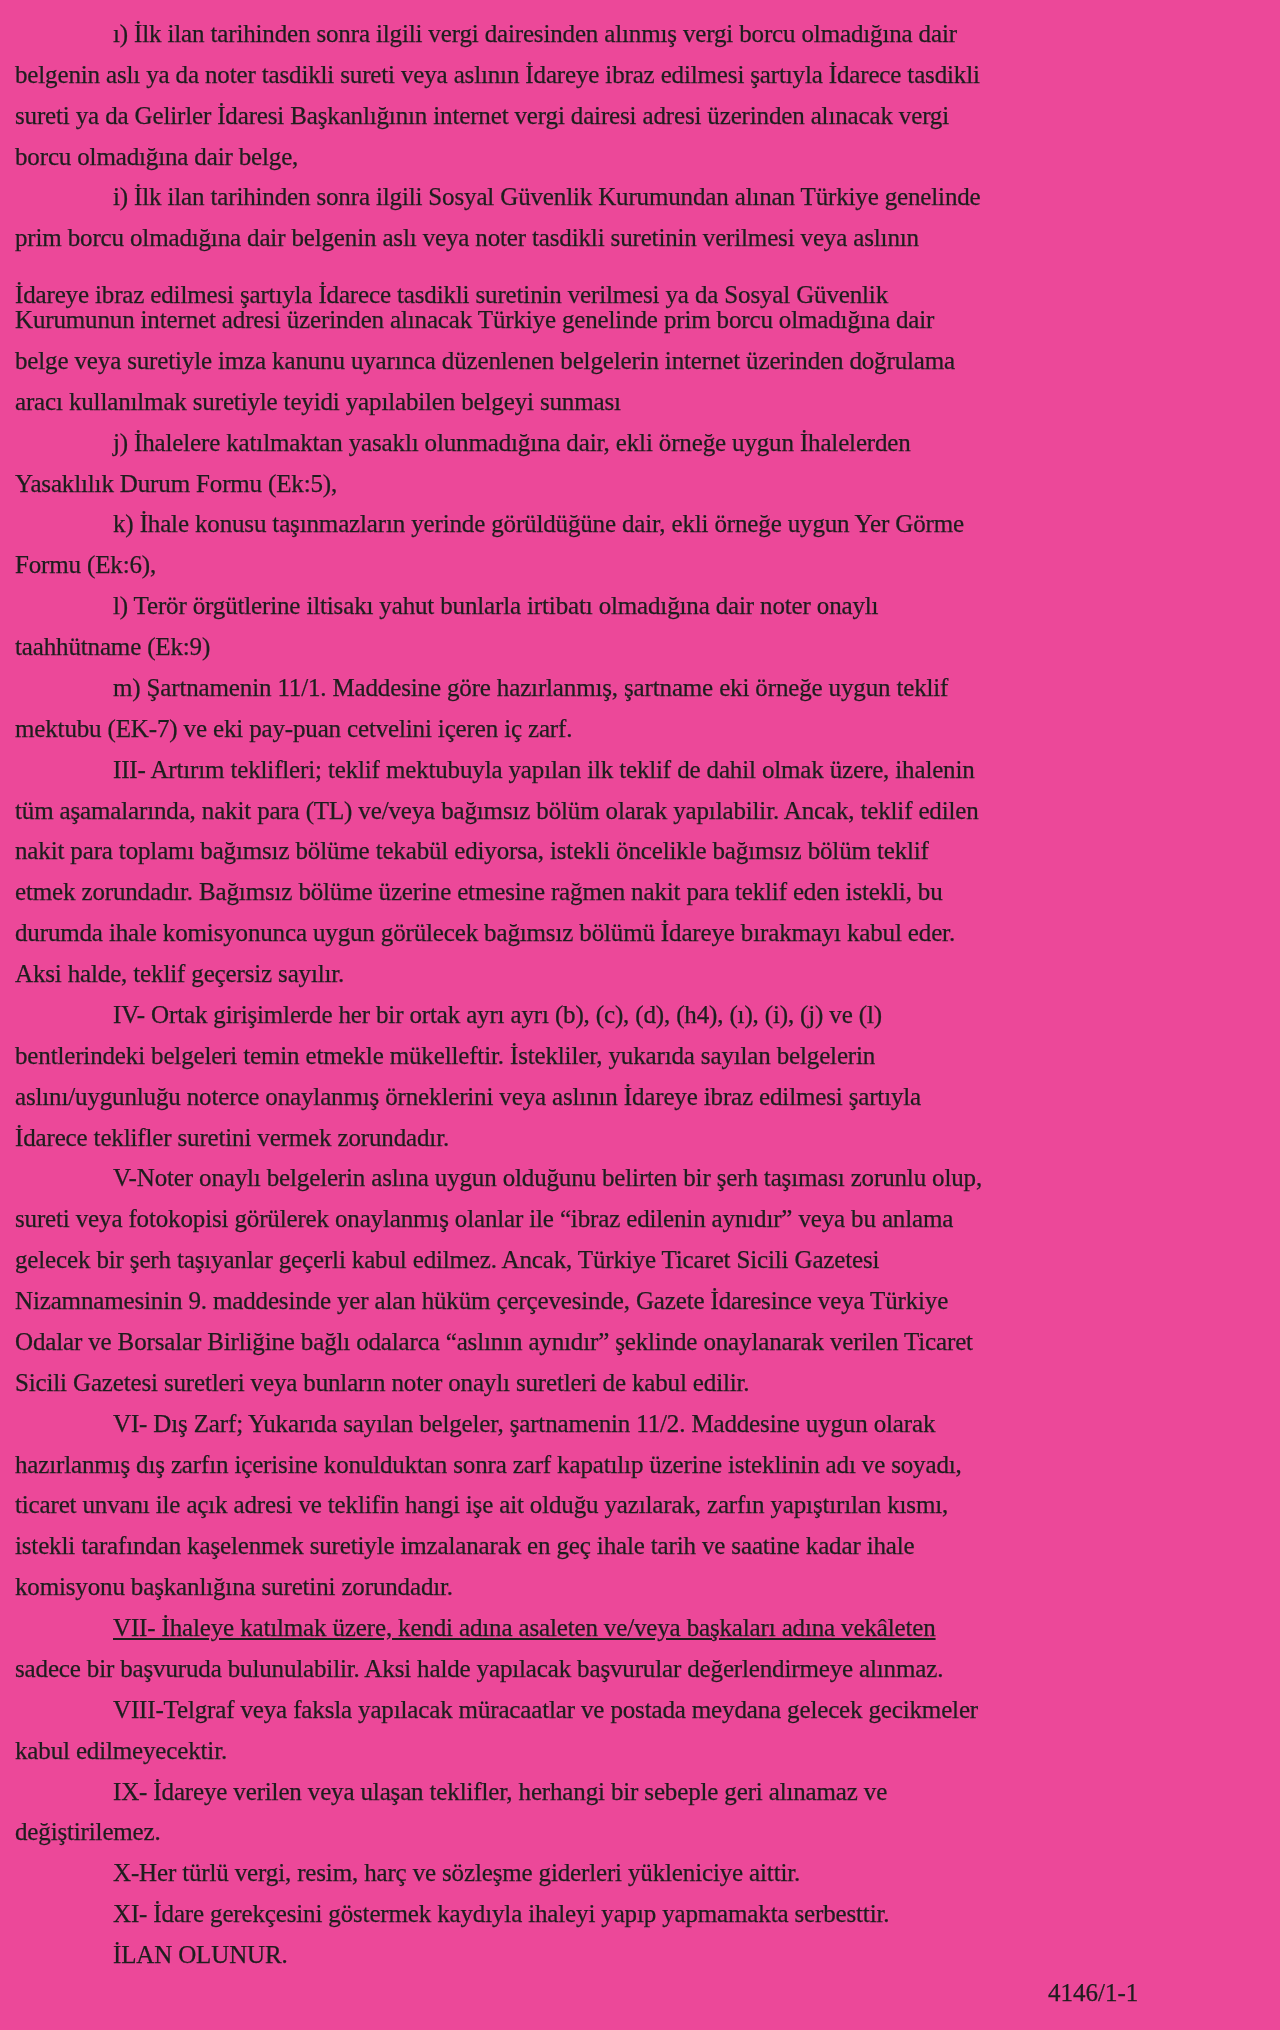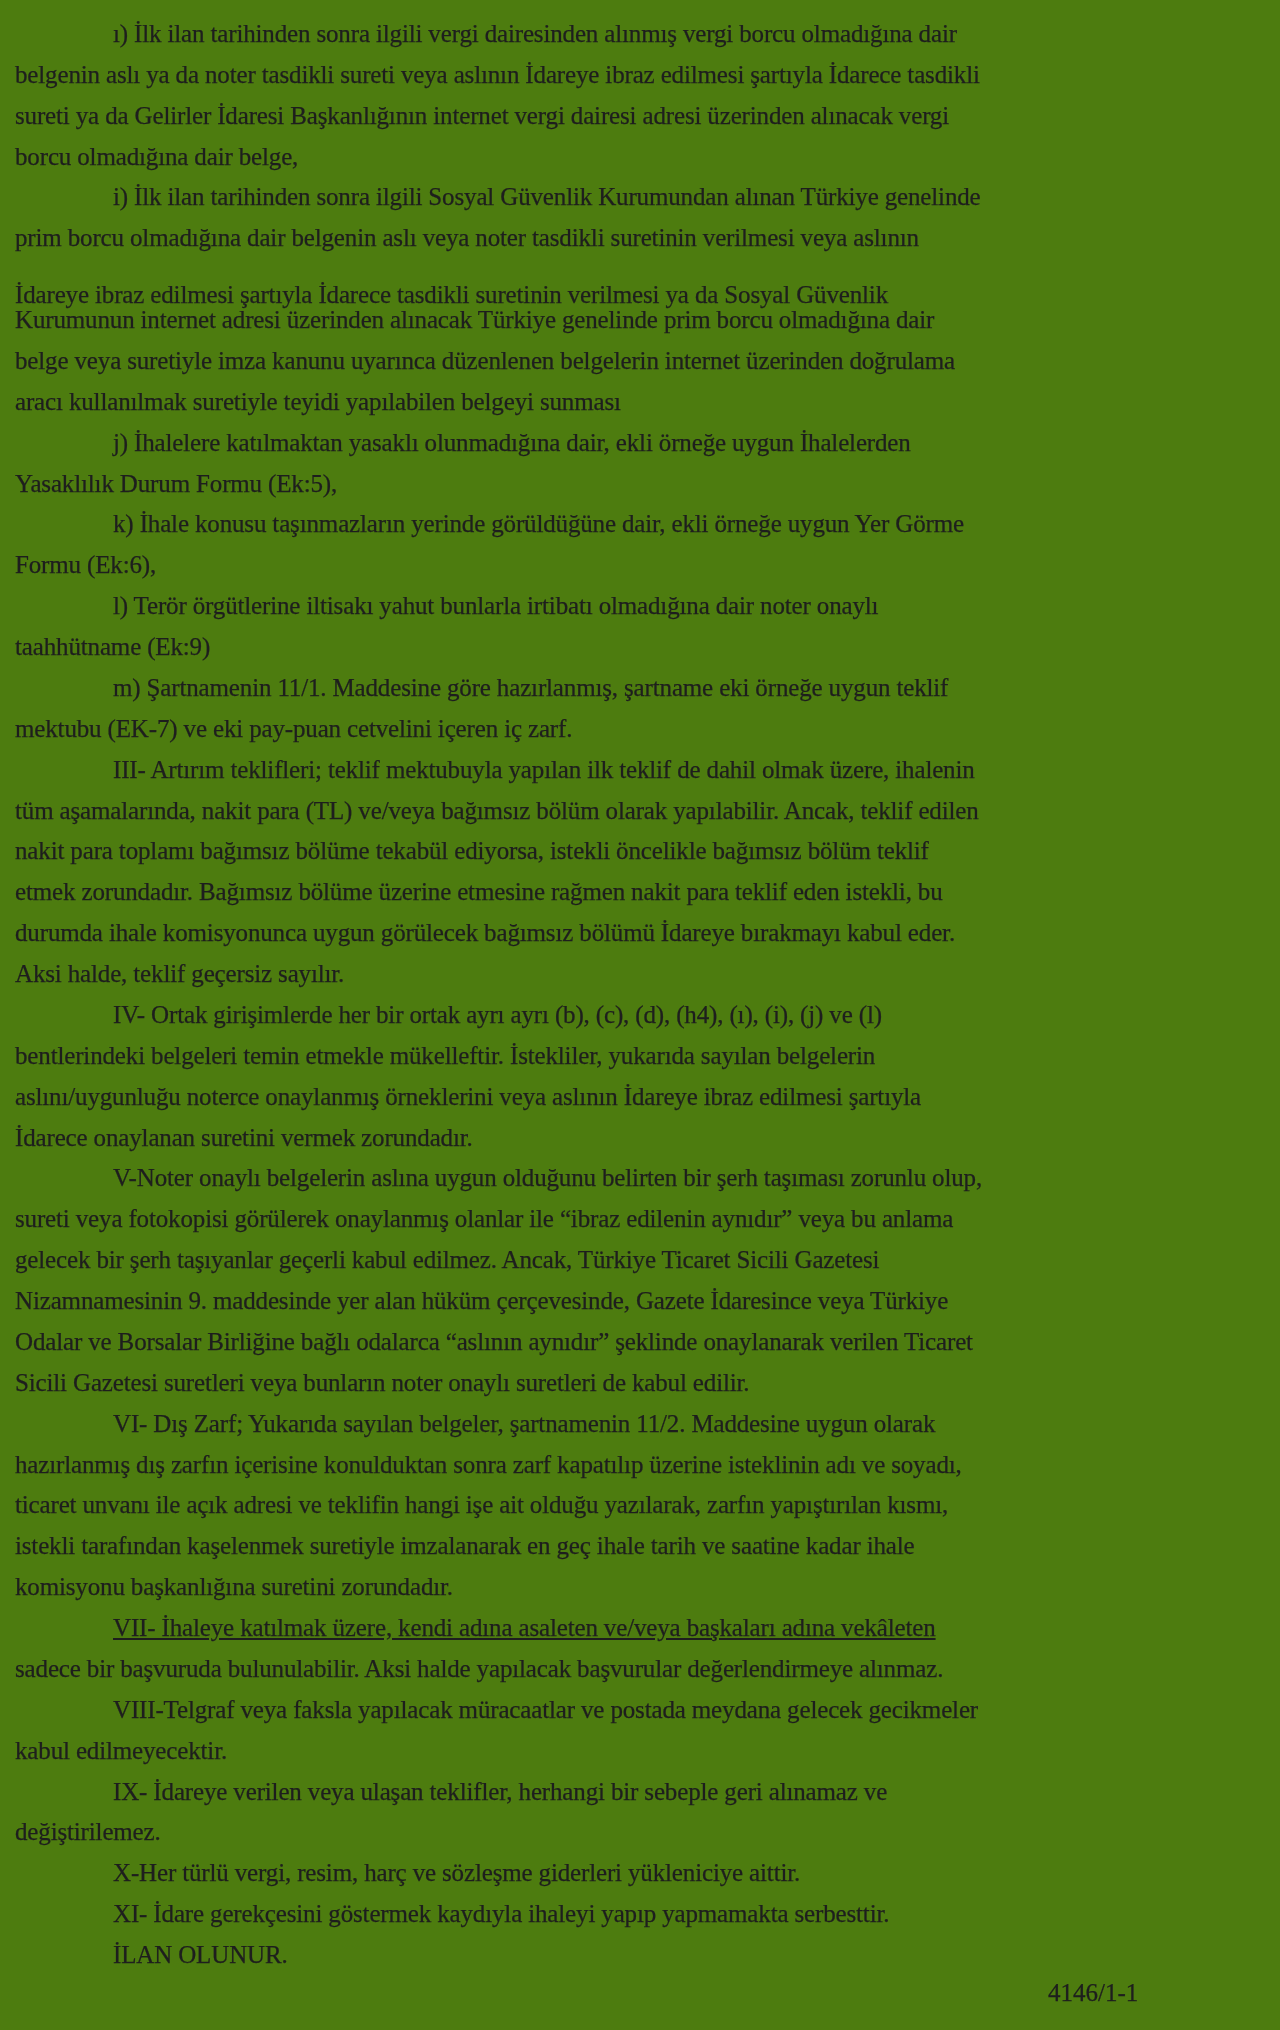--- a/index.html
+++ b/index.html
@@ -12,21 +12,21 @@
       height: 2030px;
       position: relative;
       overflow: hidden;
     }
     #doc {
       position: absolute;
       left: 0;
       top: 0;
       width: 1280px;
       height: 2030px;
-      background: #4d7c0f;
+      background: #ec4899;
     }
     .line {
       position: absolute;
       left: 15px;
       width: 1252px;
       font-family: "Liberation Serif", "DejaVu Serif", serif;
       font-size: 25px;
       line-height: 30px;
       height: 30px;
       color: #1e1e1e;
@@ -95,21 +95,21 @@
         <div class="line" style="top: 796px; word-spacing: 0px; text-align: left; text-align-last: left;">tüm aşamalarında, nakit para (TL) ve/veya bağımsız bölüm olarak yapılabilir. Ancak, teklif edilen</div>
         <div class="line" style="top: 836px; word-spacing: 0px; text-align: right; text-align-last: left;">nakit para toplamı bağımsız bölüme tekabül ediyorsa, istekli öncelikle bağımsız bölüm teklif</div>
         <div class="line" style="top: 877px; word-spacing: 0px; text-align: left; text-align-last: left;">etmek zorundadır. Bağımsız bölüme üzerine etmesine rağmen nakit para teklif eden istekli, bu</div>
         <div class="line" style="top: 918px; word-spacing: 0px; text-align: left; text-align-last: left;">durumda ihale komisyonunca uygun görülecek bağımsız bölümü İdareye bırakmayı kabul eder.</div>
         <div class="line last" style="top: 959px;">Aksi halde, teklif geçersiz sayılır.</div>
       </div>
       <div>
         <div class="line first" style="top: 1000px; word-spacing: 0px; text-align: left; text-align-last: left;">IV- Ortak girişimlerde her bir ortak ayrı ayrı (b), (c), (d), (h4), (ı), (i), (j) ve (l)</div>
         <div class="line" style="top: 1041px; word-spacing: 0px; text-align: left; text-align-last: left;">bentlerindeki belgeleri temin etmekle mükelleftir. İstekliler, yukarıda sayılan belgelerin</div>
         <div class="line" style="top: 1082px; word-spacing: 0px; text-align: left; text-align-last: left;">aslını/uygunluğu noterce onaylanmış örneklerini veya aslının İdareye ibraz edilmesi şartıyla</div>
-        <div class="line last" style="top: 1123px;">İdarece onaylanan suretini vermek zorundadır.</div>
+        <div class="line last" style="top: 1123px;">İdarece teklifler suretini vermek zorundadır.</div>
       </div>
       <div>
         <div class="line first" style="top: 1163px; word-spacing: 0px; text-align: left; text-align-last: left;">V-Noter onaylı belgelerin aslına uygun olduğunu belirten bir şerh taşıması zorunlu olup,</div>
         <div class="line" style="top: 1204px; word-spacing: 0px; text-align: left; text-align-last: left;">sureti veya fotokopisi görülerek onaylanmış olanlar ile “ibraz edilenin aynıdır” veya bu anlama</div>
         <div class="line" style="top: 1245px; word-spacing: 0px; text-align: left; text-align-last: left;">gelecek bir şerh taşıyanlar geçerli kabul edilmez. Ancak, Türkiye Ticaret Sicili Gazetesi</div>
         <div class="line" style="top: 1286px; word-spacing: 0px; text-align: left; text-align-last: left;">Nizamnamesinin 9. maddesinde yer alan hüküm çerçevesinde, Gazete İdaresince veya Türkiye</div>
         <div class="line" style="top: 1327px; word-spacing: 0px; text-align: left; text-align-last: left;">Odalar ve Borsalar Birliğine bağlı odalarca “aslının aynıdır” şeklinde onaylanarak verilen Ticaret</div>
         <div class="line last" style="top: 1368px;">Sicili Gazetesi suretleri veya bunların noter onaylı suretleri de kabul edilir.</div>
       </div>
       <div>

